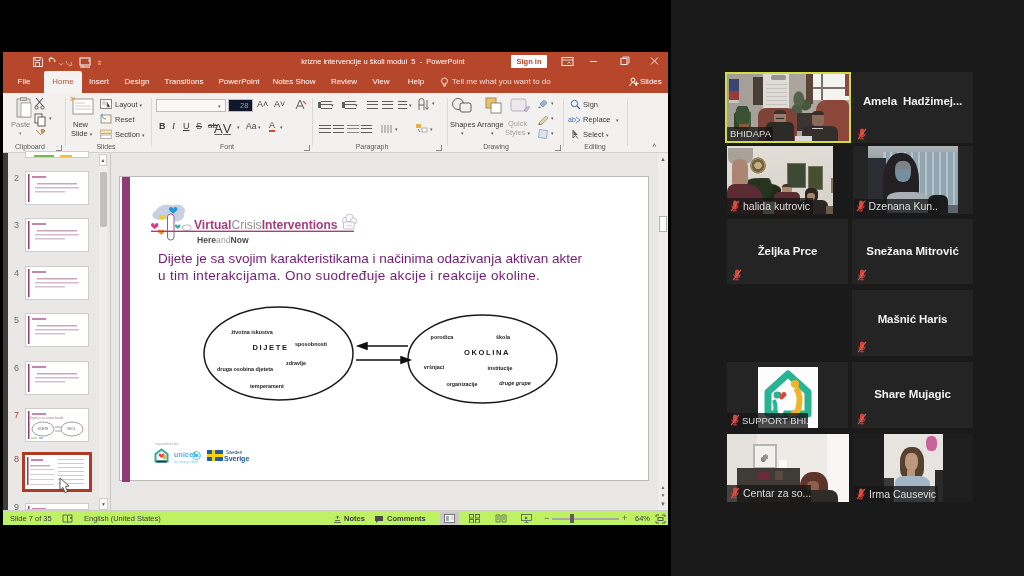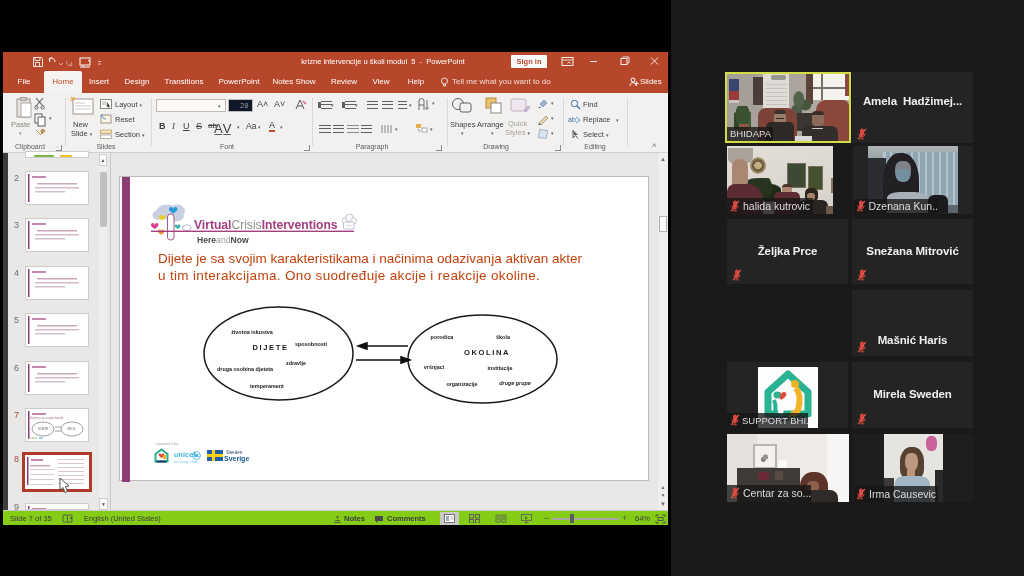--- a/index.html
+++ b/index.html
@@ -3,21 +3,21 @@
 *{margin:0;padding:0;box-sizing:border-box;font-family:"Liberation Sans",sans-serif}
 html,body{width:1024px;height:576px;background:#000;overflow:hidden}
 #stage{position:absolute;left:0;top:0;width:1024px;height:576px;background:#000}
 .ab{position:absolute}
 
 #ppt{position:absolute;left:3px;top:52px;width:665px;height:473px;background:#eae8e7}
 #tbar{position:absolute;left:0;top:0;width:665px;height:19px;background:#b7472a;color:#fff}
 #mbar{position:absolute;left:0;top:19px;width:665px;height:22px;background:#b7472a;color:#fff;font-size:8px}
 #ribbon{position:absolute;left:0;top:41px;width:665px;height:60px;background:#f3f1ef;border-bottom:1px solid #d2d0ce;color:#4a4a4a}
 #pbody{position:absolute;left:0;top:101px;width:665px;height:357px}
-#sbar{position:absolute;left:0;top:458px;width:665px;height:15px;background:#84cc16;border-top:1px solid #cfcdcb;color:#3c3c3c;font-size:7.5px}
+#sbar{position:absolute;left:0;top:458px;width:665px;height:15px;background:#bef264;border-top:1px solid #cfcdcb;color:#3c3c3c;font-size:7.5px}
 .mtab{position:absolute;top:0;height:22px;line-height:22px;text-align:center}
 .sep{position:absolute;top:5px;height:48px;width:1px;background:#dbd9d7}
 .glabel{position:absolute;top:50px;font-size:7px;color:#5a5a5a;text-align:center;width:60px}
 .rtxt{position:absolute;font-size:7.5px;color:#3f3f3f}
 .dd{color:#5f5f5f;font-size:5px}
 .li{position:absolute;width:11px;height:8px;background:repeating-linear-gradient(to bottom,#5f5f5f 0 1px,transparent 1px 3.5px)}
 .li2{position:absolute;width:12px;height:8px;background:repeating-linear-gradient(to bottom,#8a8a8a 0 1px,transparent 1px 3.5px)}
 
 #zpanel{position:absolute;left:671px;top:0;width:353px;height:576px;background:#1a1a1a}
 .tile{position:absolute;background:#242424;overflow:hidden}
@@ -216,21 +216,21 @@
     <svg class="ab" style="left:534px;top:35px" width="13" height="12" viewBox="0 0 13 12">
           <rect x="2" y="2" width="8" height="8" fill="#d8e4f0" stroke="#8a9ab4" stroke-width="0.7" transform="rotate(8 6 6)"></rect>
         </svg>
     <div class="ab dd" style="left:548px;top:37px">▾</div>
     <div class="sep" style="left:560px"></div>
 
     <svg class="ab" style="left:567px;top:6px" width="11" height="11" viewBox="0 0 11 11">
           <circle cx="4.5" cy="4.5" r="3.2" fill="none" stroke="#3a6ea8"></circle>
           <path d="M7 7 l3 3" stroke="#3a6ea8" stroke-width="1.3"></path>
         </svg>
-    <div class="rtxt" style="left:580px;top:7px">Find</div>
+    <div class="rtxt" style="left:580px;top:7px">Sign</div>
     <svg class="ab" style="left:565px;top:21px" width="13" height="11" viewBox="0 0 13 11">
           <text x="0" y="8" font-size="7" fill="#3a6ea8" font-family="Liberation Sans">ab</text>
           <path d="M8 3 l4 3 -4 3" fill="none" stroke="#4a8ac4" stroke-width="0.9"></path>
         </svg>
     <div class="rtxt" style="left:580px;top:22px">Replace</div>
     <div class="ab dd" style="left:613px;top:24px">▾</div>
     <svg class="ab" style="left:567px;top:36px" width="11" height="11" viewBox="0 0 11 11">
           <path d="M3 1 L3 9 L5.5 6.5 L8 9.5" fill="none" stroke="#5f5f5f"></path>
           <path d="M3 1 l5 5 h-4z" fill="#5f5f5f"></path>
         </svg>
@@ -311,21 +311,21 @@
         <text x="49" y="30" font-size="12.1" font-weight="bold" fill="#a23d7e">Virtual<tspan font-weight="normal" fill="#8f8f8f">Crisis</tspan>Interventions</text>
         <g fill="#fdfdfd" stroke="#b4b4c0" stroke-width="0.8">
               <circle cx="200.5" cy="21.5" r="3.2"></circle>
               <circle cx="204.5" cy="19" r="3.8"></circle>
               <circle cx="208.5" cy="22" r="3"></circle>
               <rect x="198.5" y="23" width="10.5" height="7" rx="1"></rect>
               <path d="M201 26 q2 2 3 0 q1 2 3 0" fill="none" stroke-width="0.6"></path>
             </g>
         <text x="52" y="43.5" font-size="8.6" font-weight="bold" fill="#4a4a4a">Here<tspan font-weight="normal" fill="#9b9b9b">and</tspan>Now</text>
       </svg>
-      <div class="ab" id="heading" style="left:38px;top:73px;width:460px;font-size:13.5px;line-height:17.3px;color:#c2410c">Dijete je sa svojim karakteristikama i načinima odazivanja aktivan akter<br><span style="letter-spacing:0.33px">u tim interakcijama. Ono suodređuje akcije i reakcije okoline.</span></div>
+      <div class="ab" id="heading" style="left:38px;top:73px;width:460px;font-size:13.5px;line-height:17.3px;color:#701a75">Dijete je sa svojim karakteristikama i načinima odazivanja aktivan akter<br><span style="letter-spacing:0.33px">u tim interakcijama. Ono suodređuje akcije i reakcije okoline.</span></div>
       <svg class="ab" style="left:71px;top:124px" width="390" height="110" viewBox="0 0 390 110">
         <ellipse cx="87.5" cy="52.5" rx="74.5" ry="46.5" fill="#fff" stroke="#191919" stroke-width="1.5"></ellipse>
         <ellipse cx="291.5" cy="58" rx="74.5" ry="44" fill="#fff" stroke="#191919" stroke-width="1.5"></ellipse>
         <g font-size="5.4" fill="#1a1a1a" text-anchor="middle" font-weight="bold">
           <text x="61" y="33">životna iskustva</text>
           <text x="79.5" y="49" font-size="7.6" letter-spacing="1.6">DIJETE</text>
           <text x="120" y="45">sposobnosti</text>
           <text x="105" y="64">zdravlje</text>
           <text x="54" y="70">druga osobina djeteta</text>
           <text x="76" y="87">temperament</text>
@@ -515,21 +515,21 @@
         </svg>
 </div>
 <div class="tile" style="left:181px;top:219px;width:121px;height:65px">
   <div class="tname" style="top:26px">Snežana Mitrović</div>
   <svg class="mic" style="left:5px;top:50px">
           <use href="#micd"></use>
         </svg>
 </div>
 
 <div class="tile" style="left:181px;top:289.5px;width:121px;height:66.5px">
-  <div class="tname" style="top:44px">Mašnić Haris</div>
+  <div class="tname" style="top:23px">Mašnić Haris</div>
   <svg class="mic" style="left:5px;top:51px">
           <use href="#micd"></use>
         </svg>
 </div>
 
 <div class="tile" style="left:56px;top:361.5px;width:121px;height:66px">
   <div class="ab" style="left:31px;top:5.5px;width:60px;height:60.5px;background:#fdfdfd"></div>
   <svg class="ab" style="left:35px;top:8px" width="52" height="52" viewBox="0 0 52 52">
     <path d="M26 4 L46 22 V44 H6 V22 z" fill="none" stroke="#2ab393" stroke-width="7" stroke-linejoin="round"></path>
     <path d="M20 20 q4 10 -2 24" stroke="#fff" stroke-width="5" fill="none"></path>
@@ -538,21 +538,21 @@
     <circle cx="33" cy="14" r="4" fill="#f0b429"></circle>
     <circle cx="15" cy="25" r="3.5" fill="#2ab393"></circle>
     <path d="M12 30 q3 8 0 14" stroke="#2ab393" stroke-width="4" fill="none"></path>
     <text x="8" y="51" font-size="8" font-weight="bold" fill="#26426e">BHIDAPA</text>
   </svg>
   <div class="nlabel" style="left:0;top:51px;width:81px;height:15px;font-size:9.5px"><svg class="mic" style="position:static;margin:0 2px 0 3px">
             <use href="#micd"></use>
           </svg>SUPPORT BHI...</div>
 </div>
 <div class="tile" style="left:181px;top:361.5px;width:121px;height:66px">
-  <div class="tname" style="top:26px">Mirela Sweden</div>
+  <div class="tname" style="top:26px">Share Mujagic</div>
   <svg class="mic" style="left:5px;top:51px">
           <use href="#micd"></use>
         </svg>
 </div>
 
 <div class="tile" style="left:181.5px;top:433.5px;width:120.5px;height:68px;background:#1e1e1e">
   <div class="ab" style="left:31.5px;top:0;width:59px;height:68px;background:#e6e4e0">
     <div class="ab" style="left:42px;top:2px;width:11px;height:15px;background:#c9629a;border-radius:40%"></div>
     <div class="ab" style="left:16px;top:13px;width:24px;height:32px;background:#56402e;border-radius:45% 45% 30% 30%"></div>
     <div class="ab" style="left:21px;top:19px;width:13px;height:18px;background:#bd9780;border-radius:40% 40% 45% 45%"></div>

